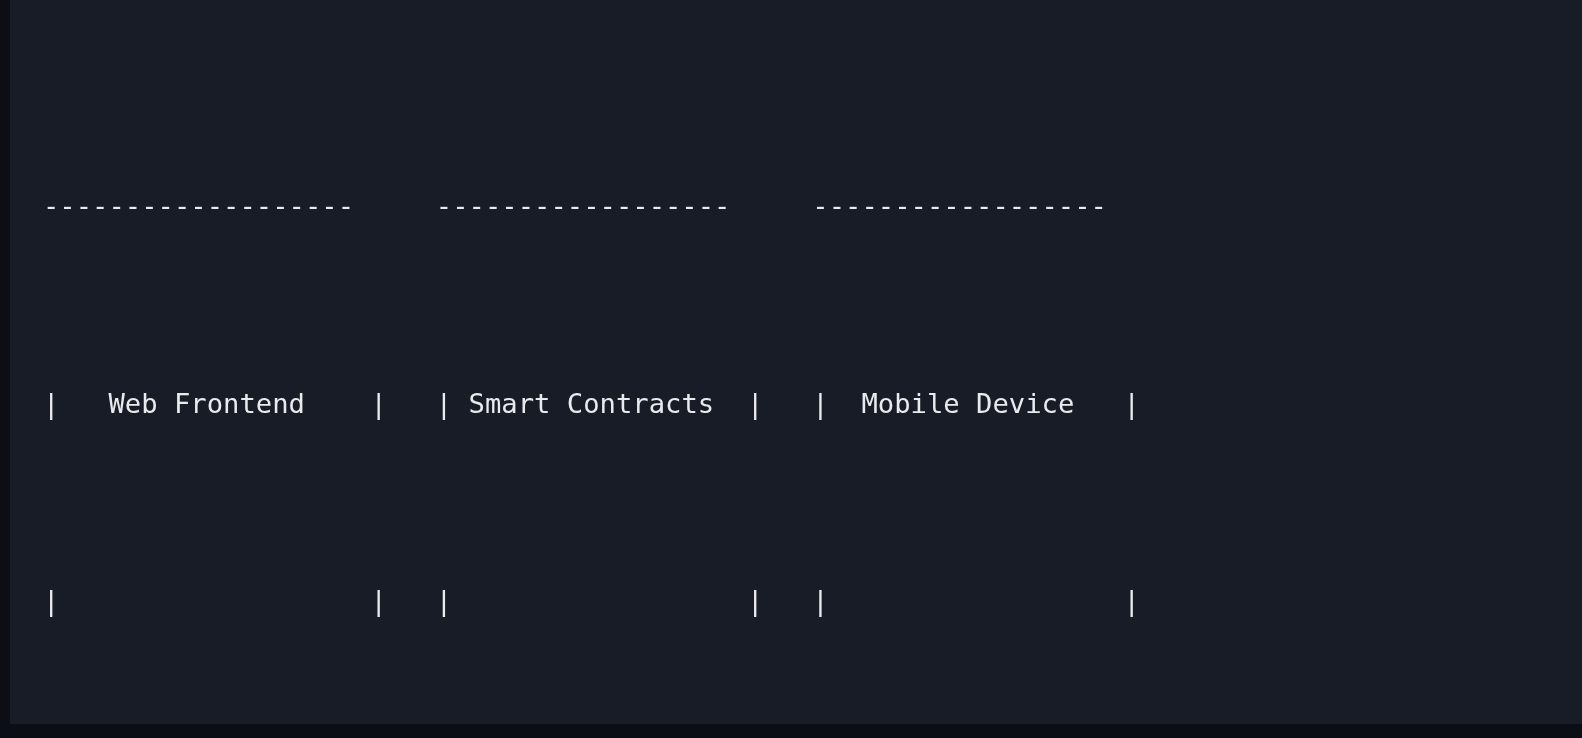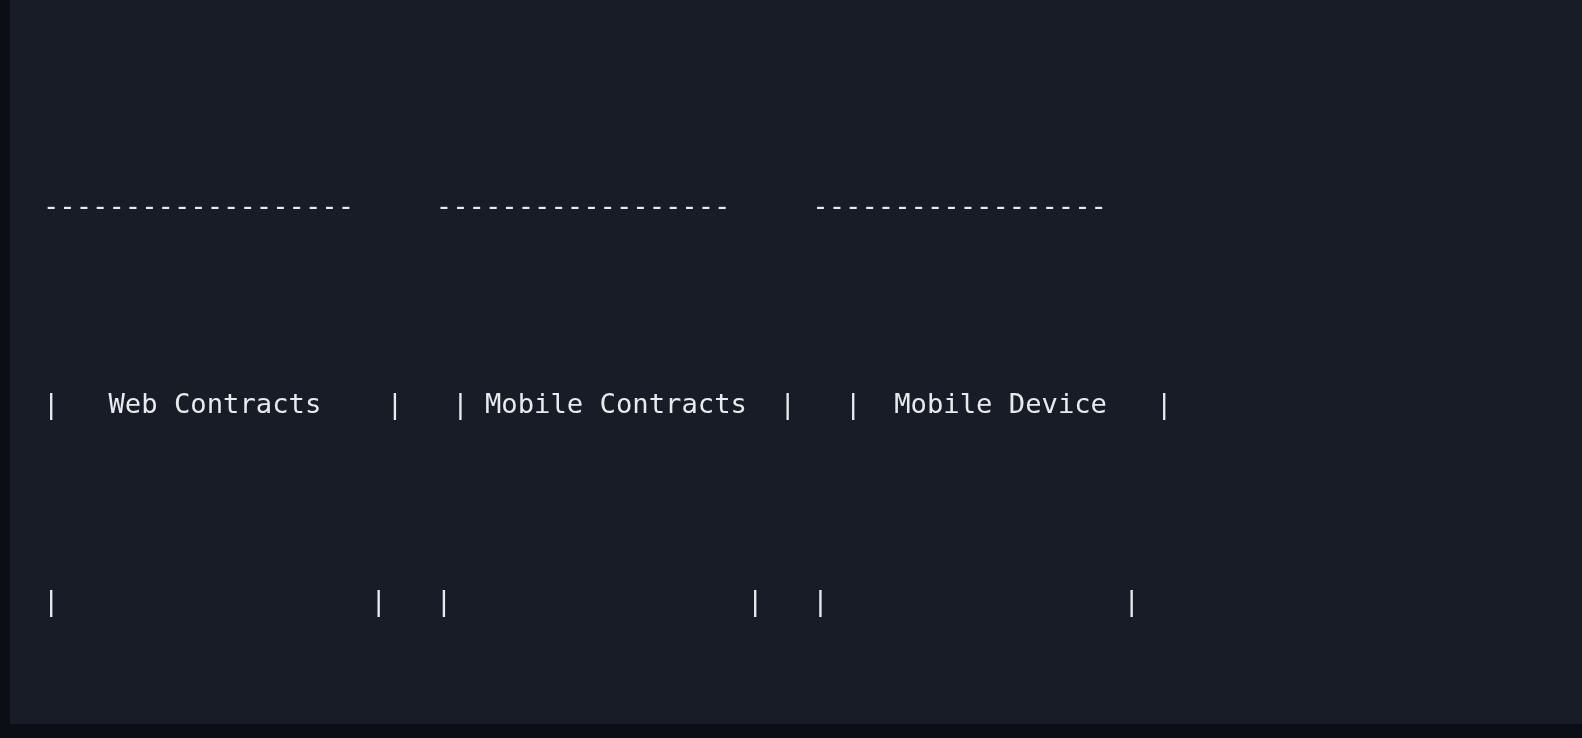--- a/index.html
+++ b/index.html
@@ -37,21 +37,21 @@
 </head>
 <body style="background: rgb(11, 14, 20);">
 
 <div id="canvas" style="background: rgb(23, 28, 38);">
   <div id="ascii" style="color: rgb(232, 234, 238);">
 
     
     <span class="row"><span>-------------------</span><span>     </span><span>------------------</span><span>     </span><span>------------------</span></span>
 
     
-    <span class="row"><span>|</span><span>   Web Contracts    </span><span>|</span><span>   </span><span>|</span><span> Mobile Contracts  </span><span>|</span><span>   </span><span>|</span><span>  Mobile Device   </span><span>|</span></span>
+    <span class="row"><span>|</span><span>   Web Frontend    </span><span>|</span><span>   </span><span>|</span><span> Smart Contracts  </span><span>|</span><span>   </span><span>|</span><span>  Mobile Device   </span><span>|</span></span>
 
     
     <span class="row"><span>|</span><span>                   </span><span>|</span><span>   </span><span>|</span><span>                  </span><span>|</span><span>   </span><span>|</span><span>                  </span><span>|</span></span>
 
     
     
 
     
     
 

